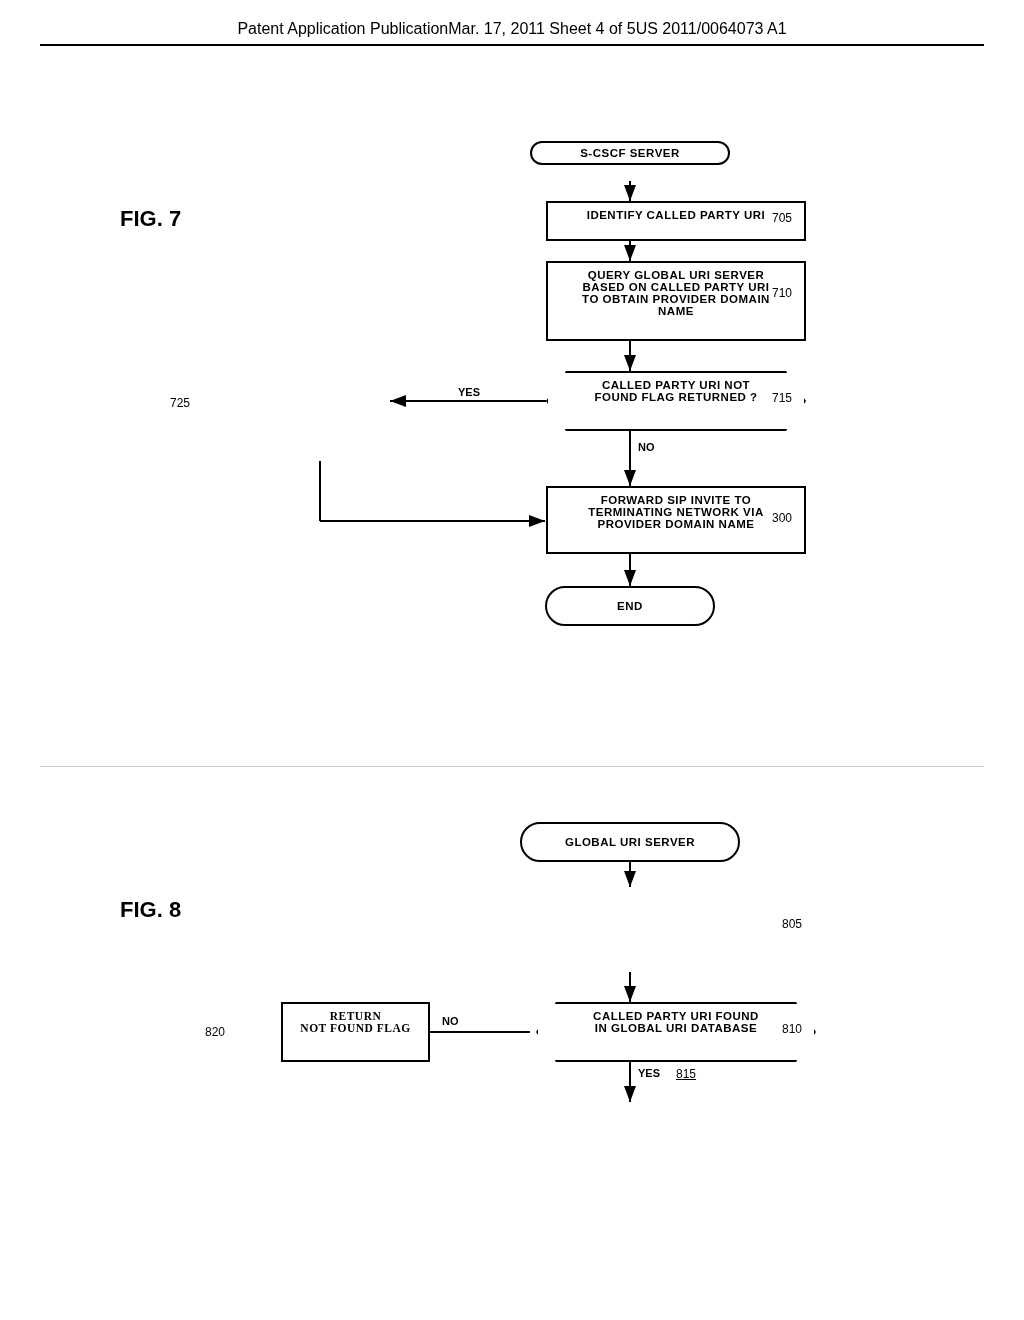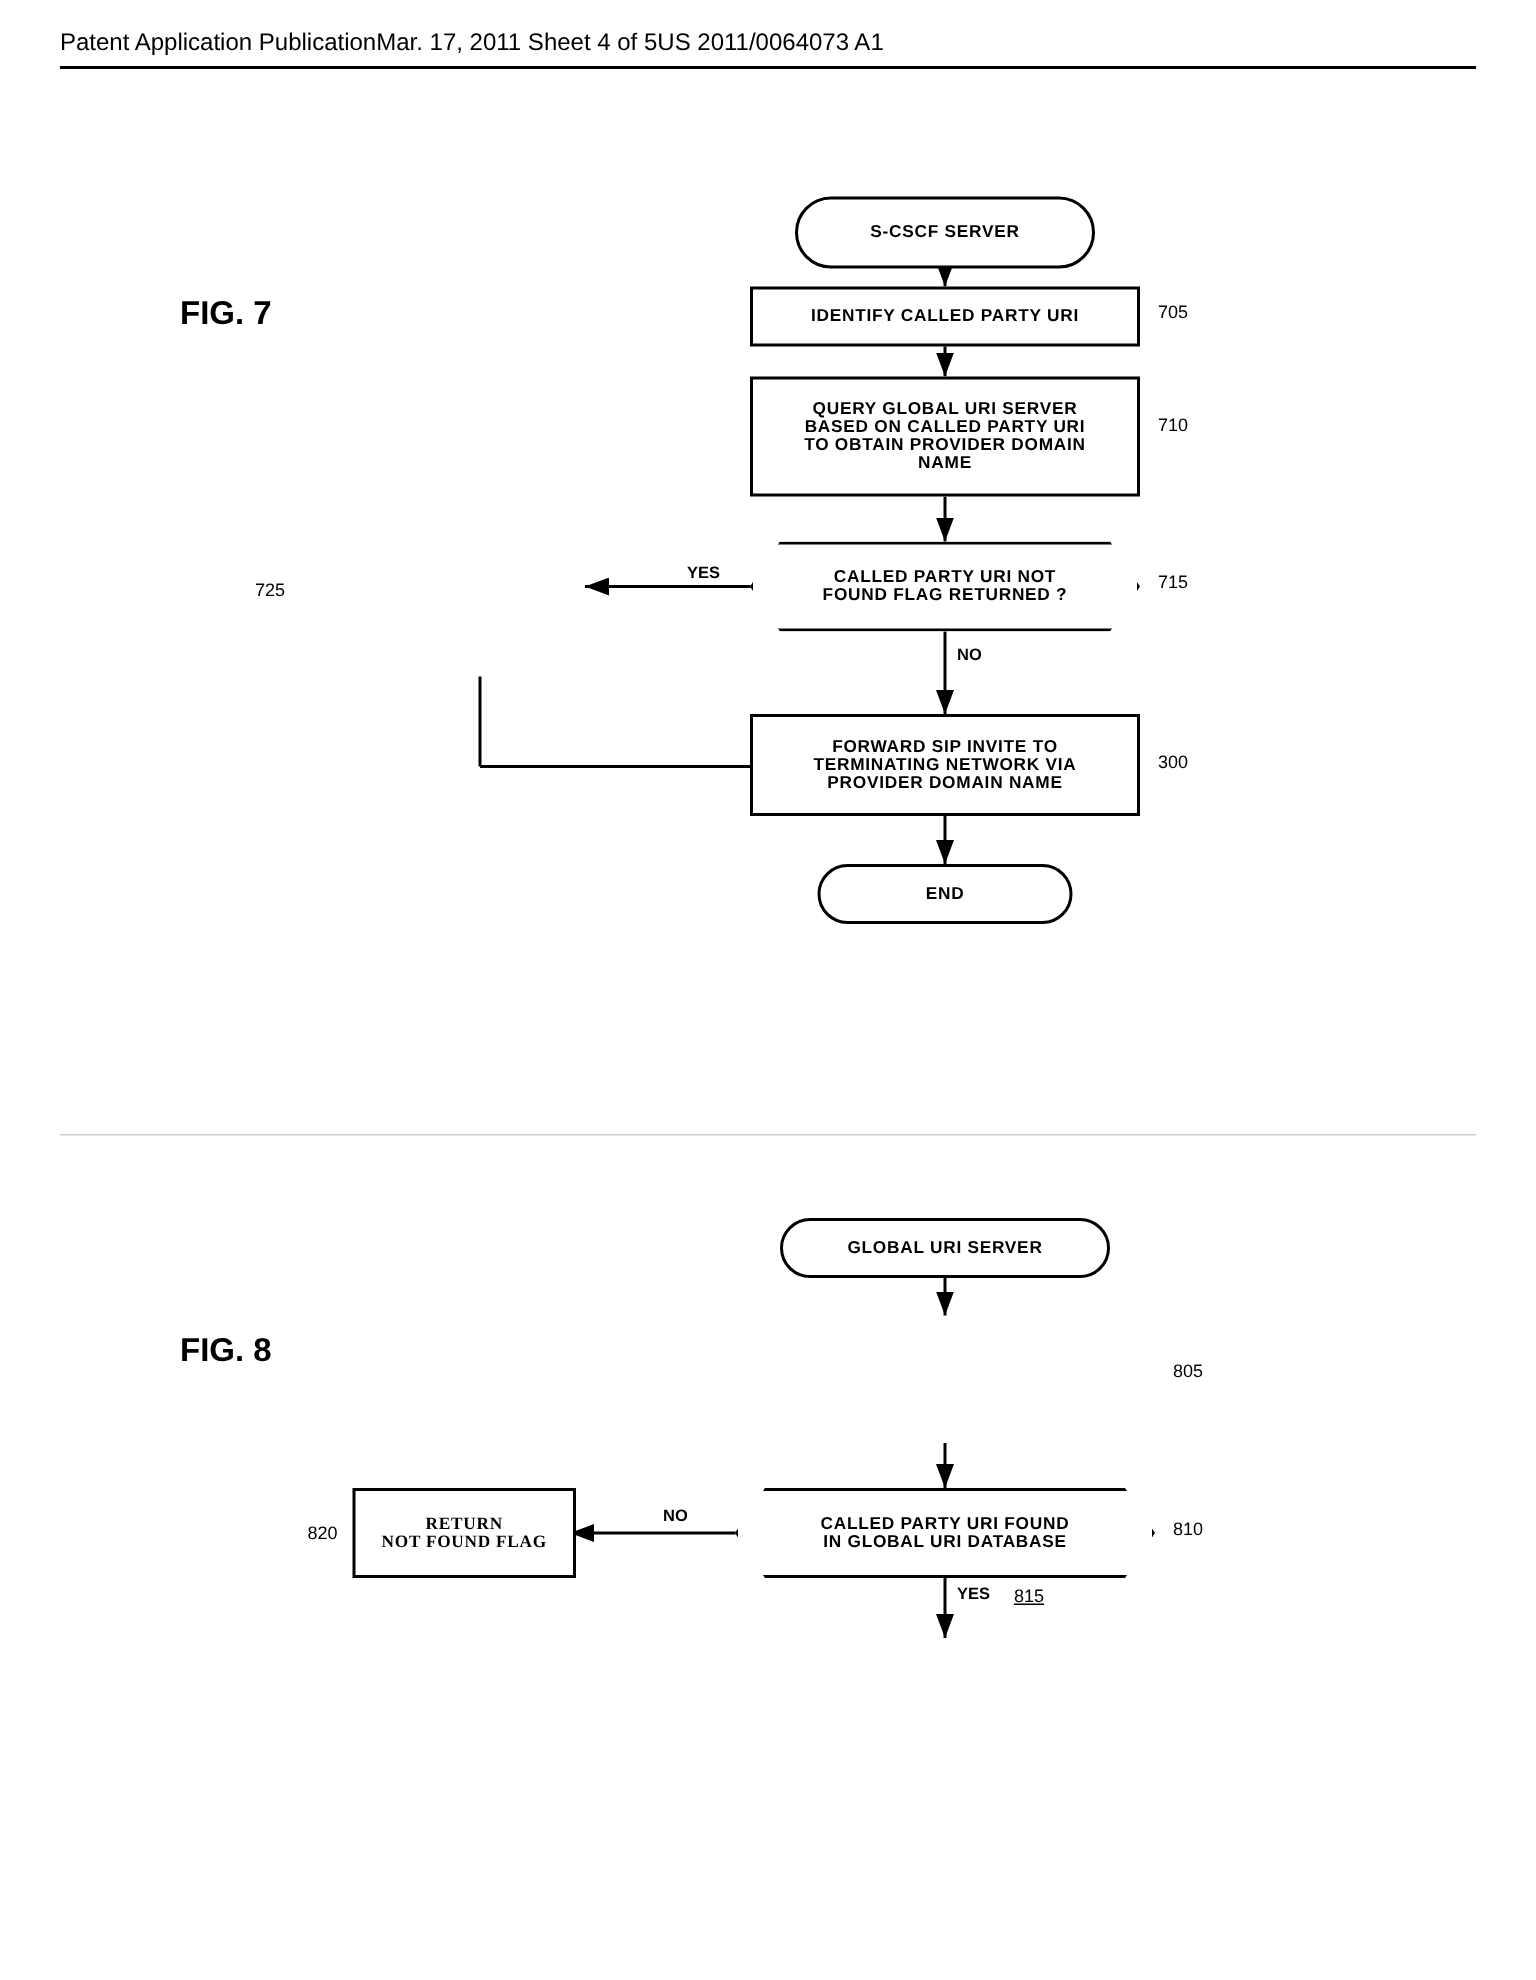--- a/index.html
+++ b/index.html
@@ -15,66 +15,67 @@
       width: 1024px;
       min-height: 1320px;
       background: #fff;
       padding: 20px 40px;
       position: relative;
     }
 
     
     .header {
       display: flex;
-      justify-content: flex-start;
+      justify-content: center;
       align-items: center;
       border-bottom: 2px solid #000;
       padding-bottom: 6px;
-      margin-bottom: 30px;
+      margin-bottom: 40px;
     }
 
     
     .diagram {
       position: relative;
       margin-bottom: 60px;
     }
 
     .fig-label {
       position: absolute;
       left: 60px;
       font-size: 22px;
       font-weight: bold;
     }
 
     
     .box {
+      position: absolute;
+      border: 2px solid #000;
+      background: #fff;
+      display: flex;
+      align-items: flex-start;
+      justify-content: center;
+      text-align: center;
+      font-size: 11.5px;
+      font-weight: bold;
+      letter-spacing: 0.5px;
+      padding: 6px 10px;
+      margin-left: 46px;
+    }
+
+    .box-rounded {
       position: absolute;
       border: 2px solid #000;
       background: #fff;
       display: flex;
       align-items: center;
       justify-content: center;
       text-align: center;
       font-size: 11.5px;
       font-weight: bold;
       letter-spacing: 0.5px;
-      padding: 6px 10px;
-    }
-
-    .box-rounded {
-      position: absolute;
-      border: 2px solid #000;
-      background: #fff;
-      display: flex;
-      align-items: center;
-      justify-content: center;
-      text-align: center;
-      font-size: 11.5px;
-      font-weight: bold;
-      letter-spacing: 0.5px;
       border-radius: 50px;
       padding: 6px 20px;
     }
 
     
     .flow-svg {
       position: absolute;
       top: 0;
       left: 0;
       pointer-events: none;
@@ -124,21 +125,21 @@
       <line x1="590" y1="345" x2="590" y2="400" stroke="#000" stroke-width="2" marker-end="url(#arrowhead)"></line>
 
       <line x1="590" y1="468" x2="590" y2="500" stroke="#000" stroke-width="2" marker-end="url(#arrowhead)"></line>
 
       <line x1="510" y1="315" x2="350" y2="315" stroke="#000" stroke-width="2" marker-end="url(#arrowhead)"></line>
 
       <line x1="280" y1="375" x2="280" y2="435" stroke="#000" stroke-width="2"></line>
       <line x1="280" y1="435" x2="505" y2="435" stroke="#000" stroke-width="2" marker-end="url(#arrowhead)"></line>
     </svg>
 
-    <div class="box-rounded" style="left: 490px; top: 55px; width: 200px; height: 48px; align-items: center;">
+    <div class="box-rounded" style="left: 490px; top: 55px; width: 200px; height: 24px; align-items: center;">
       <span>S-CSCF SERVER</span>
     </div>
 
     <div class="box" style="left: 460px; top: 115px; width: 260px; height: 40px;">
       <span>IDENTIFY CALLED PARTY URI</span>
     </div>
     <span class="step-label" style="left: 732px; top: 125px;">705</span>
 
     <div class="box" style="left: 460px; top: 175px; width: 260px; height: 80px;">
       <span style="white-space: pre-line; text-align: center;">QUERY GLOBAL URI SERVER

